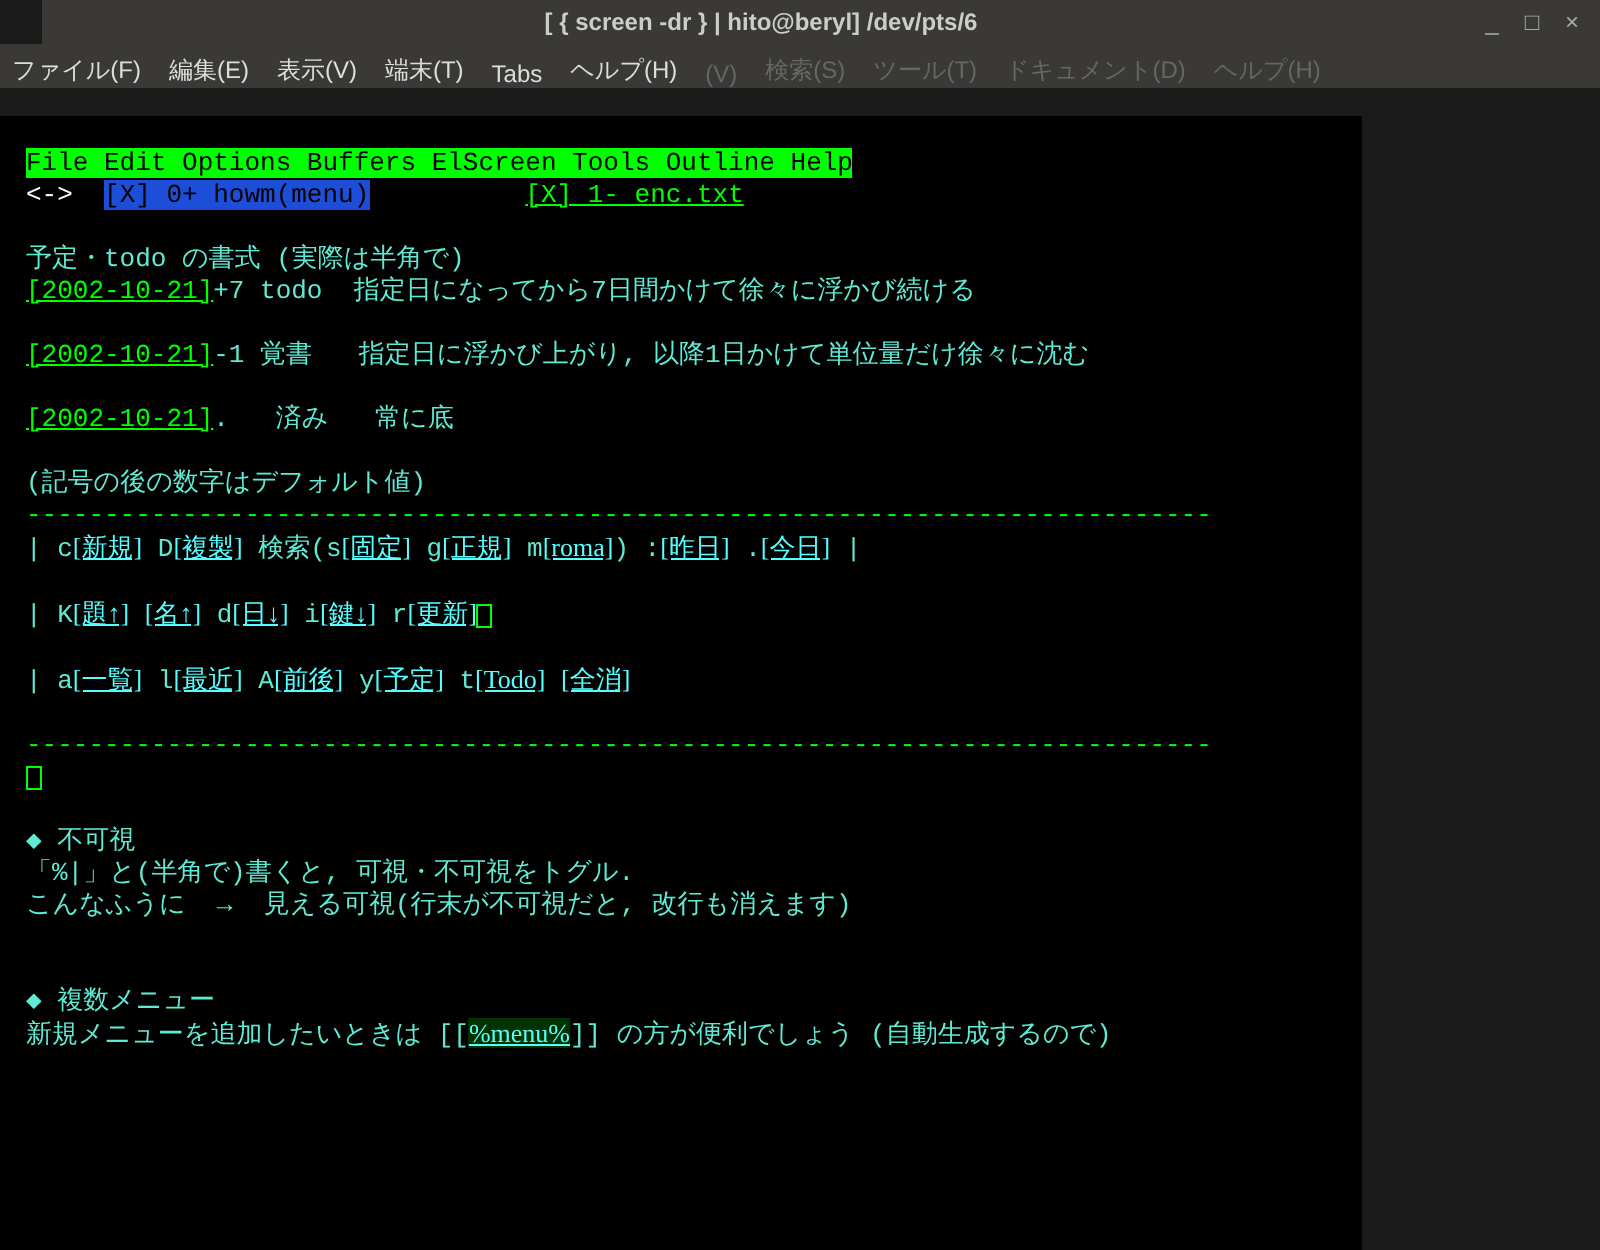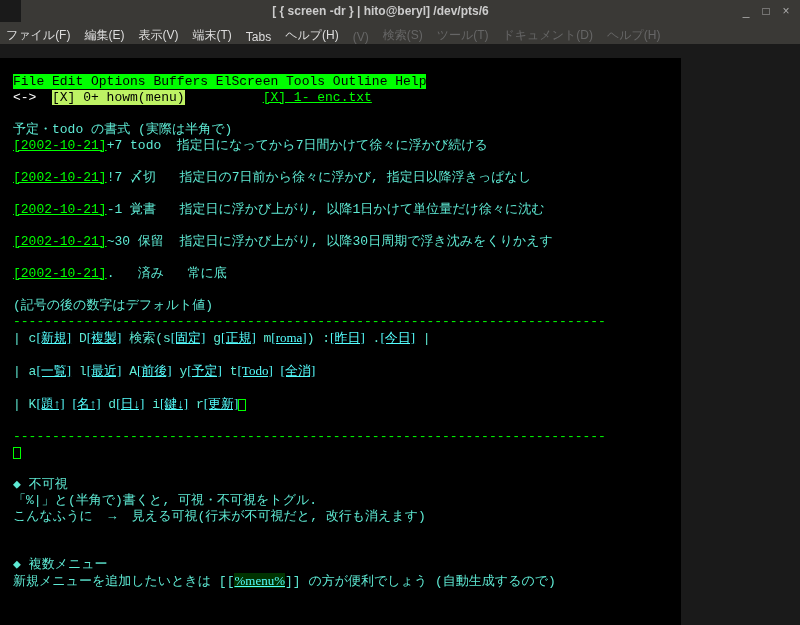--- a/index.html
+++ b/index.html
@@ -6,21 +6,21 @@
   body { background:#1a1a1a; font-family:"Courier New",monospace; font-size:12px; width:800px; height:625px; overflow:hidden; color:#00ff00; }
   .titlebar { background:#3a3936; color:#ccc; height:22px; display:flex; align-items:center; padding:0 6px; font-family:sans-serif; font-size:12px;margin-left:21px; }
   .titlebar .title { flex:1; text-align:center; font-weight:bold; }
   .titlebar .wbtn { width:16px; height:16px; margin-left:4px; display:inline-flex; align-items:center; justify-content:center; color:#aaa; cursor:pointer; }
   .menubar-outer { background:#3a3936; color:#ddd; height:22px; display:flex; align-items:flex-end; padding:0 6px; font-family:sans-serif; font-size:12px; }
   .menubar-outer .mi { margin-right:14px; cursor:pointer; }
   .menubar-outer .mi.dim { color:#666; }
   .term { background:#000; width:681px; height:calc(625px - 44px); line-height:16px; white-space:pre; overflow:hidden; padding:0 13px; font-size:13px; letter-spacing:0;margin-top:14px; }
   .emacs-menu { background:#00ff00; color:#000; }
   .tabline { color:#00ff00; }
-  .tabline .sel { background:#bef264; color:#000; }
+  .tabline .sel { background:#1d4ed8; color:#000; }
   .tabline .arrow { color:#fff; }
   .ulink { text-decoration:underline; color:#00ff00; cursor:pointer; }
   .cyanu { color:#5ff; text-decoration:underline; cursor:pointer;font-family:Liberation Serif, serif; }
   .green { color:#5eead4; }
   .dashed { color:#00ff00; }
   .hl { background:#003300; }
   .box { display:inline-block; border:1px solid #00ff00; width:8px; height:12px; vertical-align:middle; }
 </style>
 </head>
 <body>
@@ -44,29 +44,27 @@
   <span class="mi dim">ツール(T)</span>
   <span class="mi dim">ドキュメント(D)</span>
   <span class="mi dim">ヘルプ(H)</span>
 </div>
 
 <div class="term">
 <span class="emacs-menu">File Edit Options Buffers ElScreen Tools Outline Help</span>
 <div class="tabline"><span class="arrow">&lt;-&gt;  </span><span class="sel">[X] 0+ howm(menu)</span><span>          </span><span class="ulink">[X] 1- enc.txt</span></div>
 <span class="green">予定・todo の書式 (実際は半角で)</span>
 <div><span class="ulink">[2002-10-21]</span><span class="green">+7 todo  指定日になってから7日間かけて徐々に浮かび続ける</span></div>
-<div><span class="ulink">[2002-10-21]</span><span class="green">!7 〆切   指定日の7日前から徐々に浮かび, 指定日以降浮きっぱなし</span></div>
 <div><span class="ulink">[2002-10-21]</span><span class="green">-1 覚書   指定日に浮かび上がり, 以降1日かけて単位量だけ徐々に沈む</span></div>
-<div><span class="ulink">[2002-10-21]</span><span class="green">~30 保留  指定日に浮かび上がり, 以降30日周期で浮き沈みをくりかえす</span></div>
 <div><span class="ulink">[2002-10-21]</span><span class="green">.   済み   常に底</span></div>
 <span class="green">(記号の後の数字はデフォルト値)</span>
 <span class="dashed">----------------------------------------------------------------------------</span>
 <div><span class="green">| c</span><span class="cyanu">[新規]</span><span class="green"> D</span><span class="cyanu">[複製]</span><span class="green"> 検索(s</span><span class="cyanu">[固定]</span><span class="green"> g</span><span class="cyanu">[正規]</span><span class="green"> m</span><span class="cyanu">[roma]</span><span class="green">) :</span><span class="cyanu">[昨日]</span><span class="green"> .</span><span class="cyanu">[今日]</span><span class="green"> |</span></div>
+<div><span class="green">| K</span><span class="cyanu">[題↑]</span><span class="green"> </span><span class="cyanu">[名↑]</span><span class="green"> d</span><span class="cyanu">[日↓]</span><span class="green"> i</span><span class="cyanu">[鍵↓]</span><span class="green"> r</span><span class="cyanu">[更新]</span><span class="box"></span></div>
 <div><span class="green">| a</span><span class="cyanu">[一覧]</span><span class="green"> l</span><span class="cyanu">[最近]</span><span class="green"> A</span><span class="cyanu">[前後]</span><span class="green"> y</span><span class="cyanu">[予定]</span><span class="green"> t</span><span class="cyanu">[Todo]</span><span class="green"> </span><span class="cyanu">[全消]</span></div>
-<div><span class="green">| K</span><span class="cyanu">[題↑]</span><span class="green"> </span><span class="cyanu">[名↑]</span><span class="green"> d</span><span class="cyanu">[日↓]</span><span class="green"> i</span><span class="cyanu">[鍵↓]</span><span class="green"> r</span><span class="cyanu">[更新]</span><span class="box"></span></div>
 <span class="dashed">----------------------------------------------------------------------------</span>
 <div><span class="box"></span></div>
 <span class="green">◆ 不可視</span>
 <span class="green">「%|」と(半角で)書くと, 可視・不可視をトグル.</span>
 <span class="green">こんなふうに  →  見える可視(行末が不可視だと, 改行も消えます)</span>
 <div>&nbsp;</div>
 <span class="green">◆ 複数メニュー</span>
 <div><span class="green">新規メニューを追加したいときは [[</span><span class="cyanu hl">%menu%</span><span class="green">]] の方が便利でしょう (自動生成するので)</span></div>
 
 

